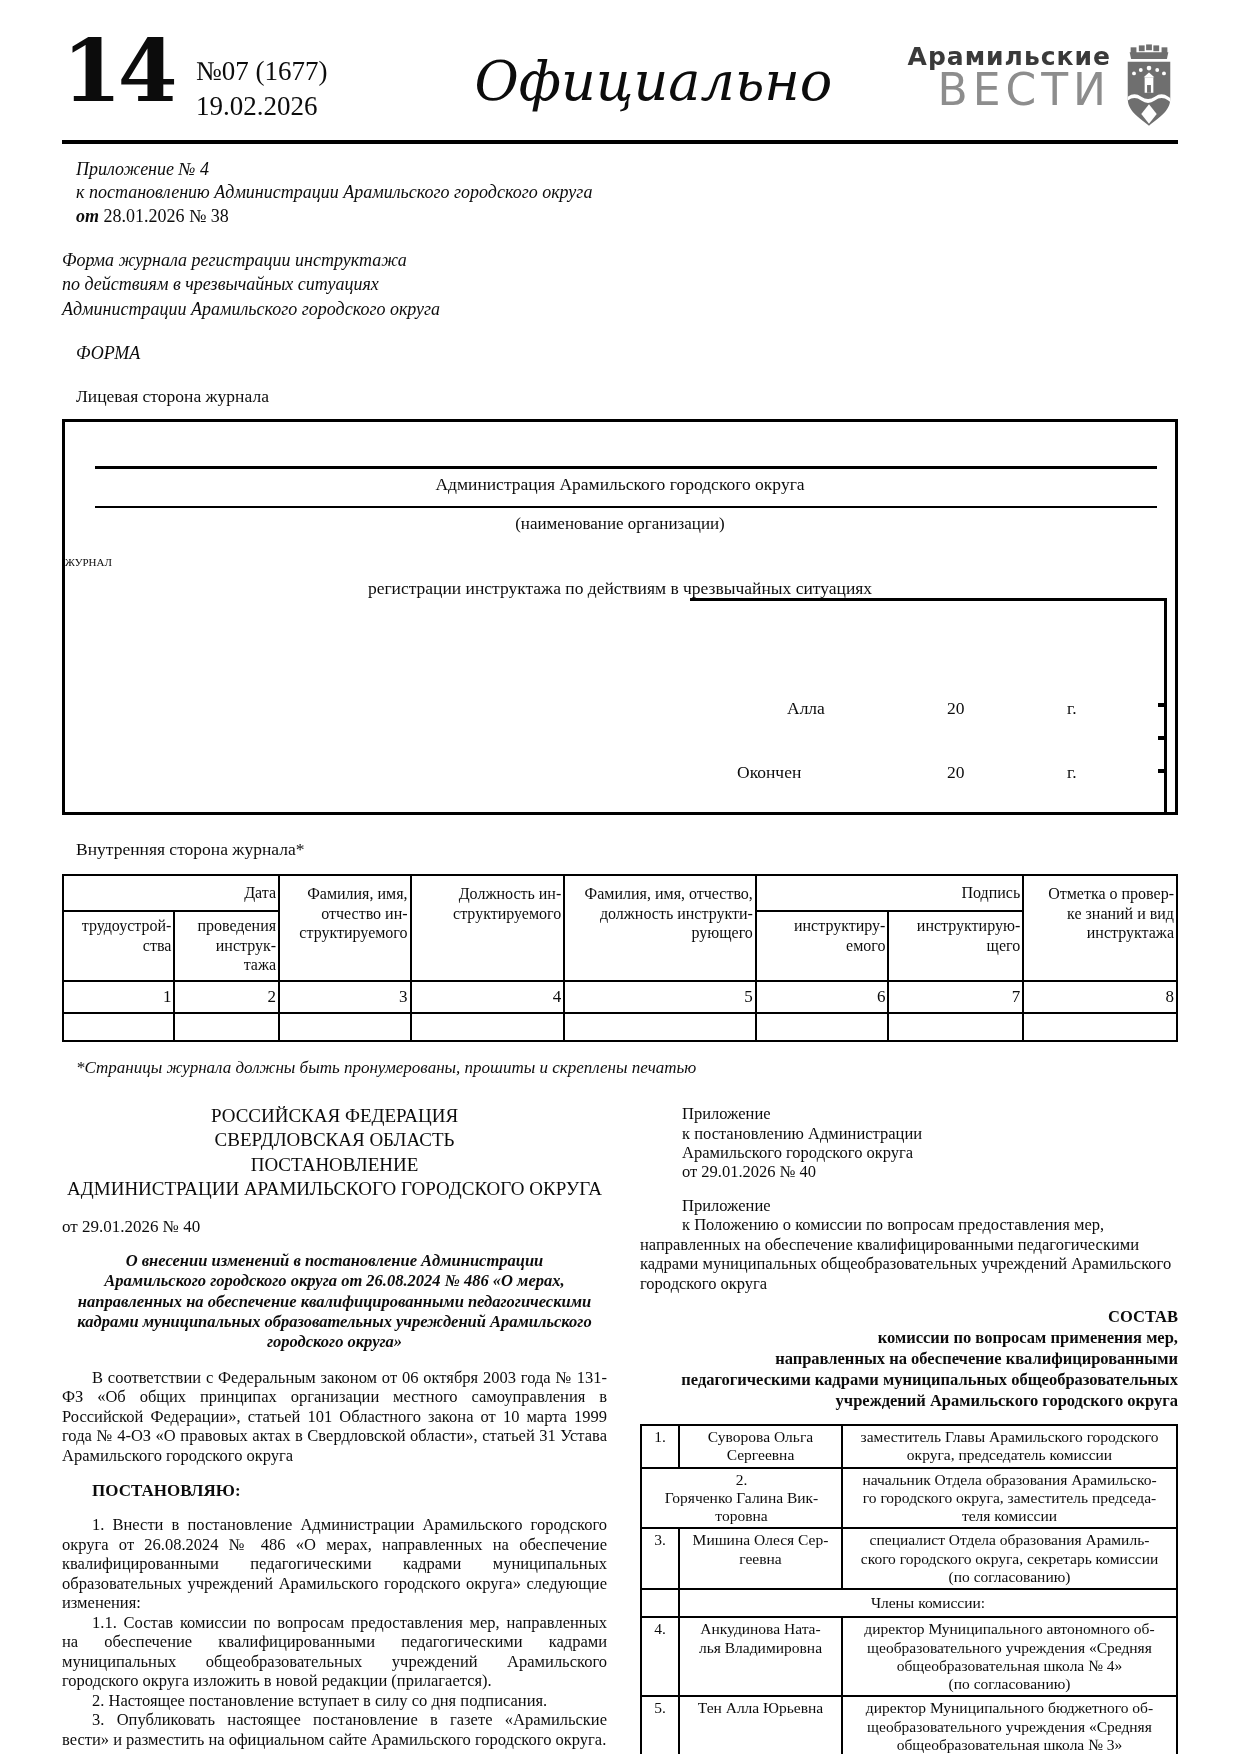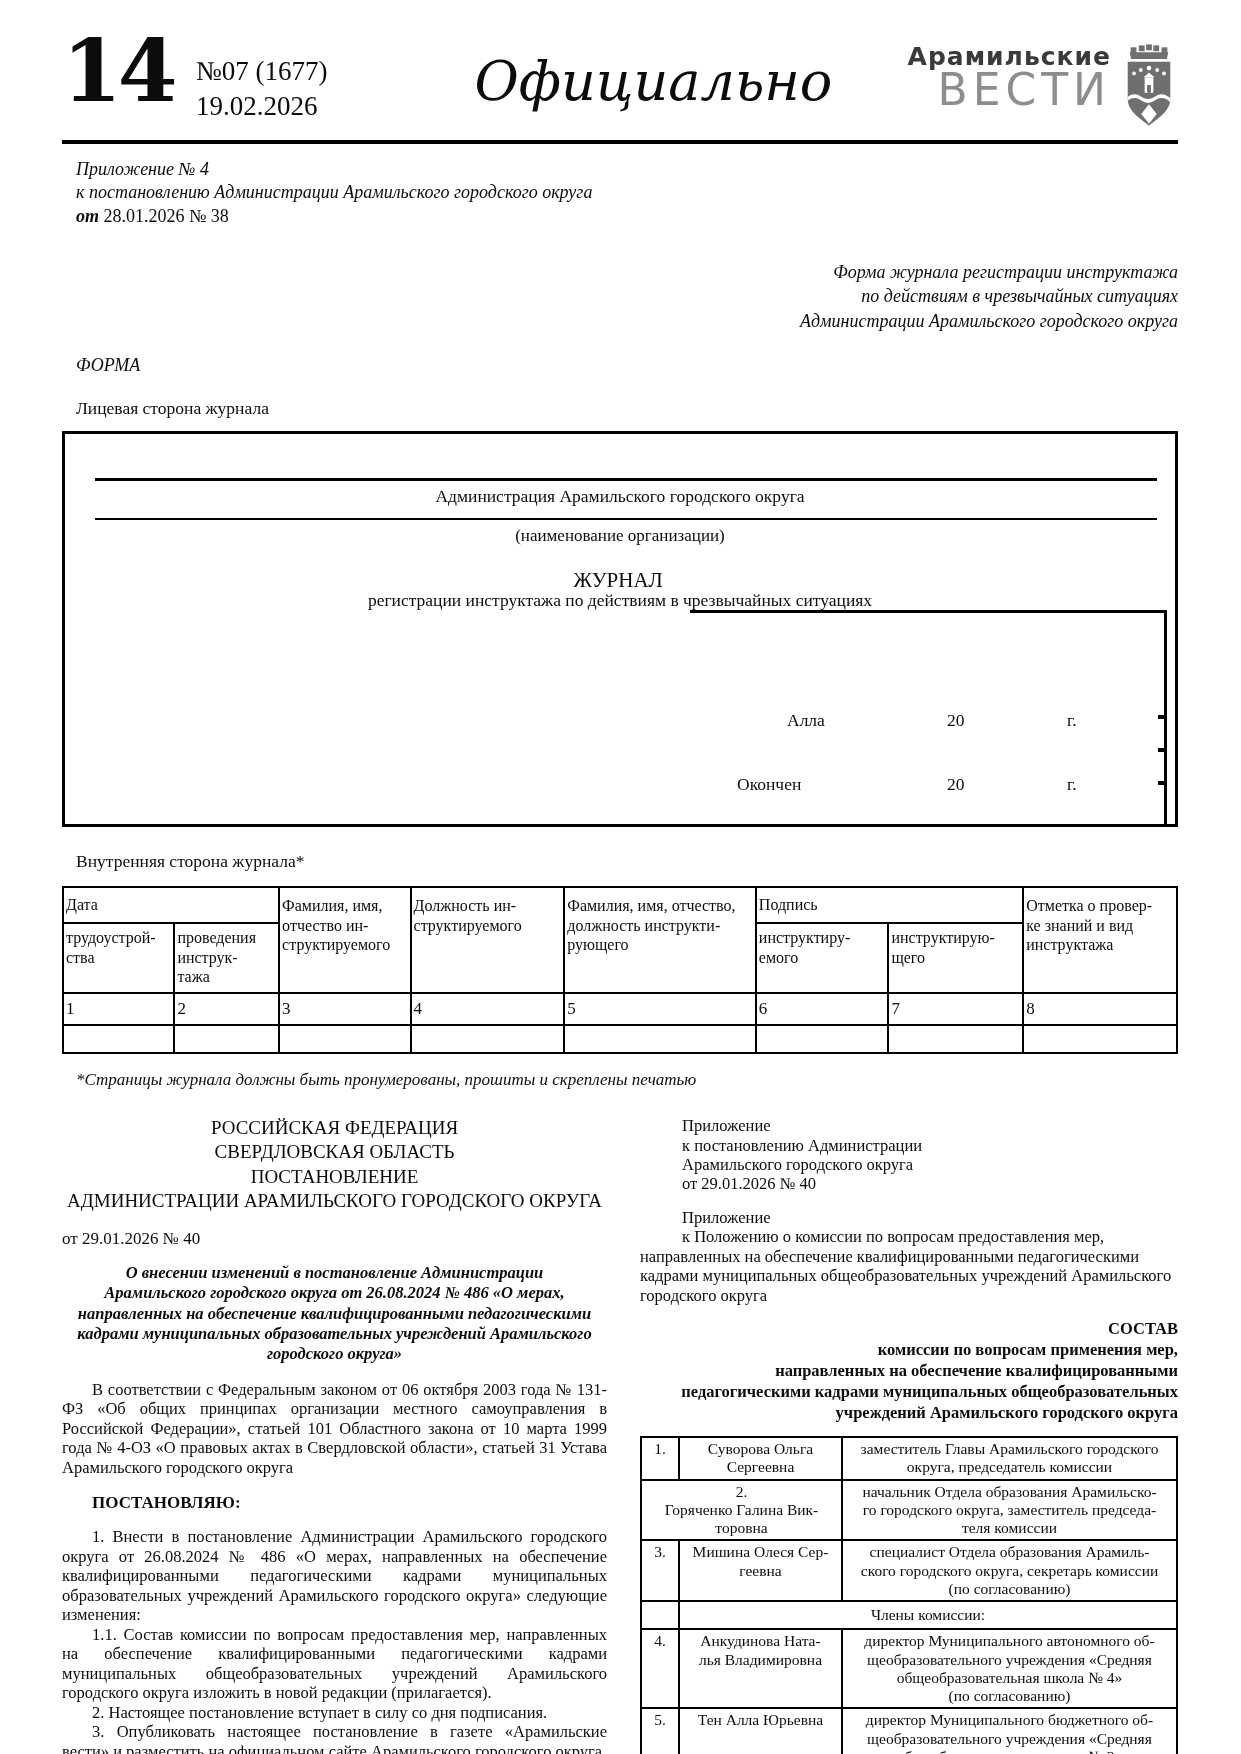--- a/index.html
+++ b/index.html
@@ -16,46 +16,46 @@
   .masthead { position: absolute; right: 0; top: 8px; display: flex; align-items: flex-start; gap: 9px; }
   .mh-text { text-align: right; font-family: "DejaVu Sans", sans-serif; }
   .mh1 { font-weight: 700; font-size: 25px; line-height: 1; color: #3a3a3a; letter-spacing: 1px; }
   .mh2 { font-weight: 400; font-size: 44px; line-height: 0.95; color: #8d8d8d; letter-spacing: 5px; }
   .rule { height: 4px; background: #000; margin-top: 2px; }
 
   
   .apx4 { margin: 14px 0 0 14px; font-style: italic; font-size: 18px; line-height: 1.3; }
   .apx4 .date-line { font-style: normal; }
   .apx4 .date-line b { font-style: italic; }
-  .form-caption { margin-top: 32px; text-align: right; font-style: italic; font-size: 18px; line-height: 1.35; white-space: pre-line; }
+  .form-caption { margin-top: 20px; text-align: left; font-style: italic; font-size: 18px; line-height: 1.35; white-space: pre-line; }
   .forma { margin: 22px 0 0 14px; font-style: italic; font-size: 18px; }
   .front-label { margin: 22px 0 0 14px; font-size: 17.5px; }
 
   
   .cover { position: relative; margin-top: 12px; height: 396px; border: 3px solid #000; }
   .cov-line1 { position: absolute; top: 44px; left: 30px; right: 18px; border-top: 3px solid #000; }
   .cov-org  { position: absolute; top: 52px; left: 0; right: 0; text-align: center; font-size: 17.5px; }
   .cov-line2 { position: absolute; top: 84px; left: 30px; right: 18px; border-top: 2px solid #000; }
   .cov-cap  { position: absolute; top: 92px; left: 0; right: 0; text-align: center; font-size: 17px; }
-  .cov-j    { position: absolute; top: 134px; left: 0; right: 4px; text-align: center; font-size: 21px; }
+  .cov-j    { position: absolute; top: 134px; left: 0; right: 4px; font-size: 11px; }
   .cov-sub  { position: absolute; top: 156px; left: 0; right: 0; text-align: center; font-size: 17.5px; }
   .corner { position: absolute; top: 176px; left: 625px; right: 8px; bottom: 0; border-top: 3px solid #000; border-right: 3px solid #000; }
   .tick { position: absolute; right: -3px; width: 9px; height: 4px; background: #000; }
   .cov-row { position: absolute; left: 0; right: 0; font-size: 17.5px; height: 24px; }
   .cov-row span { position: absolute; }
   .cov-row .yr { left: 882px; }
   .cov-row .suf { left: 1002px; }
   .row-start { top: 276px; } .row-start .lbl { left: 722px; }
   .row-end { top: 340px; } .row-end .lbl { left: 672px; }
 
   .inner-label { margin: 24px 0 0 14px; font-size: 17.5px; }
 
   
   .reg-table { margin-top: 14px; width: 100%; border-collapse: collapse; table-layout: fixed; font-size: 16px; line-height: 1.22; }
-  .reg-table th, .reg-table td { border: 2px solid #000; font-weight: normal; text-align: left; vertical-align: top; padding: 3px 2px; }
+  .reg-table th, .reg-table td { border: 2px solid #000; font-weight: normal; text-align: right; vertical-align: top; padding: 3px 2px; }
   .reg-table .grp { height: 36px; vertical-align: middle; }
   .reg-table .span2 { padding-top: 8px; }
   .reg-table .sub th { height: 70px; padding-top: 4px; }
   .reg-table .nums td { height: 32px; vertical-align: middle; font-size: 17px; }
   .reg-table .blank td { height: 28px; }
   .pre { white-space: pre-line; }
 
   .footnote { margin: 16px 0 0 14px; font-style: italic; font-size: 17px; }
 
   

